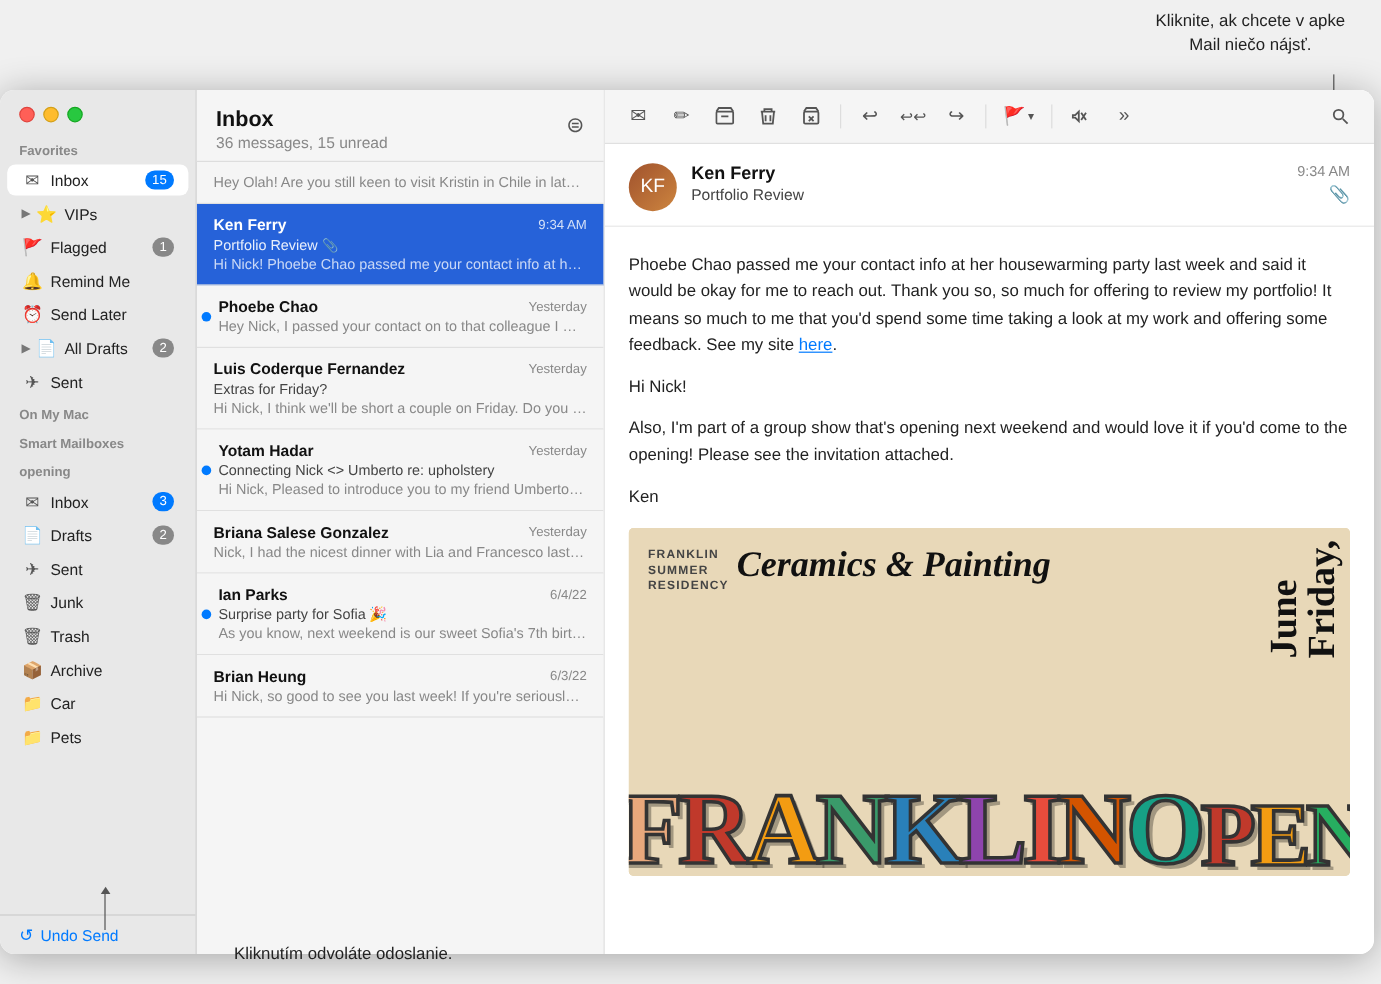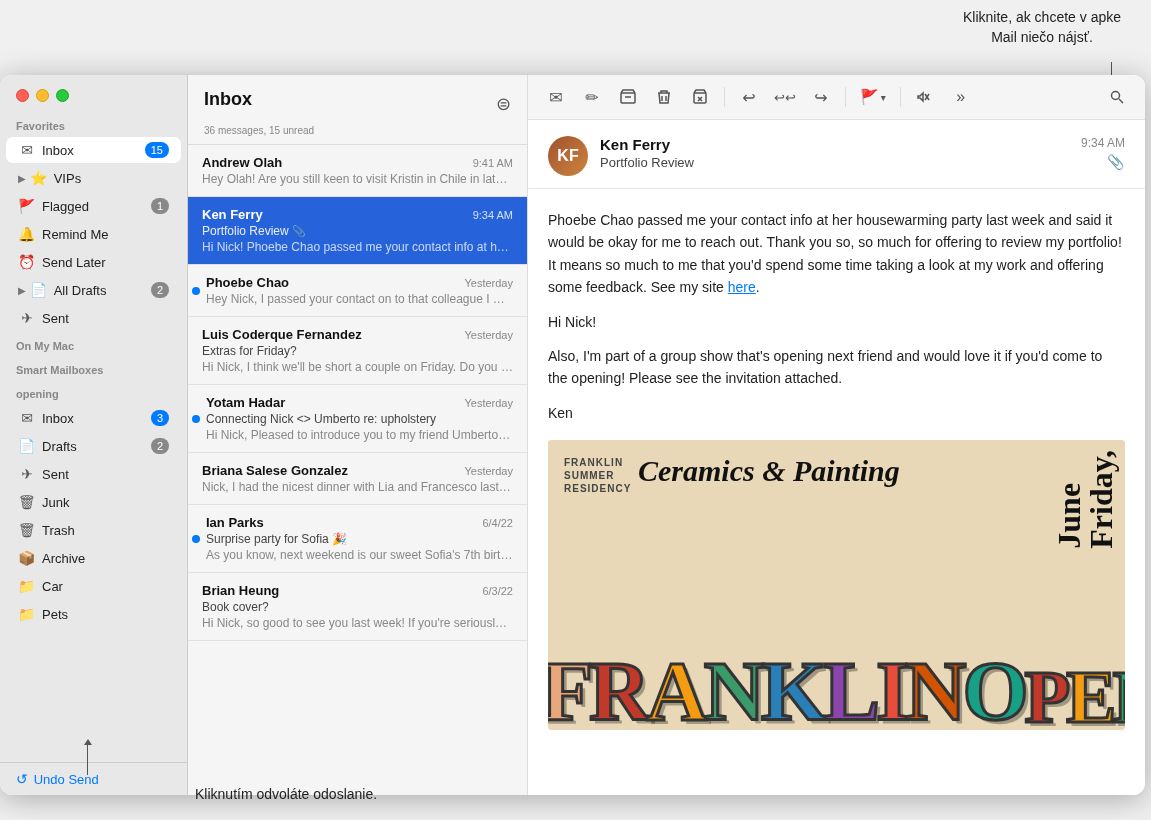--- a/index.html
+++ b/index.html
@@ -77,21 +77,21 @@
       height: 720px;
       background: #ffffff;
       border-radius: 12px;
       box-shadow: 0 4px 30px rgba(0,0,0,0.3);
       display: flex;
       overflow: hidden;
     }
 
     
     .sidebar {
-      width: 188px;
+      width: 164px;
       background: #e8e8e8;
       display: flex;
       flex-direction: column;
       border-right: 1px solid #ccc;
       overflow-y: auto;
       flex-shrink: 0;
     }
 
     
     .traffic-lights {
@@ -203,23 +203,23 @@
       display: flex;
       align-items: flex-start;
       justify-content: space-between;
     }
     .message-list-title {
       font-size: 18px;
       font-weight: 700;
       color: #111;
     }
     .message-list-subtitle {
-      font-size: 10px;
+      font-size: 13px;
       color: #888;
-      margin-top: 15px;
+      margin-top: 1px;
     }
     .message-list-filter-icon {
       font-size: 18px;
       color: #555;
       cursor: pointer;
       margin-top: 4px;
     }
 
     .message-list-body {
       overflow-y: auto;
@@ -350,21 +350,21 @@
     .sender-avatar {
       width: 40px;
       height: 40px;
       border-radius: 50%;
       background: linear-gradient(135deg, #a0522d, #cd853f);
       display: flex;
       align-items: center;
       justify-content: center;
       font-size: 16px;
       color: white;
-      font-weight: 700;
+      font-weight: 400;
       flex-shrink: 0;
     }
     .email-header-info { flex: 1; }
     .email-sender-name {
       font-size: 15px;
       font-weight: 600;
       color: #111;
     }
     .email-subject-line {
       font-size: 13px;
@@ -550,24 +550,20 @@
     <div class="message-list-header">
       <div>
         <div class="message-list-title">Inbox</div>
         <div class="message-list-subtitle">36 messages, 15 unread</div>
       </div>
       <div class="message-list-filter-icon">⊜</div>
     </div>
     <div class="message-list-body">
 
       <div class="message-item">
-        <div class="message-item-row1">
-          <span class="message-sender">Andrew Olah</span>
-          <span class="message-time">9:41 AM</span>
-        </div>
         <div class="message-preview">Hey Olah! Are you still keen to visit Kristin in Chile in late August/early September? She says she has...</div>
       </div>
 
       <div class="message-item selected">
         <div class="message-item-row1">
           <span class="message-sender">Ken Ferry</span>
           <span class="message-time">9:34 AM</span>
         </div>
         <div class="message-subject">
           <span>Portfolio Review</span>
@@ -620,21 +616,20 @@
         </div>
         <div class="message-subject">Surprise party for Sofia 🎉</div>
         <div class="message-preview">As you know, next weekend is our sweet Sofia's 7th birthday. We would love it if you could join us for a...</div>
       </div>
 
       <div class="message-item">
         <div class="message-item-row1">
           <span class="message-sender">Brian Heung</span>
           <span class="message-time">6/3/22</span>
         </div>
-        <div class="message-subject">Book cover?</div>
         <div class="message-preview">Hi Nick, so good to see you last week! If you're seriously interesting in doing the cover for my book,...</div>
       </div>
 
     </div>
   </div>
 
   <div class="email-viewer">
 
     <div class="toolbar">
       <button class="toolbar-btn" title="New Message">✉</button>
@@ -696,21 +691,21 @@
         <div class="email-attachment-icon">📎</div>
       </div>
     </div>
 
     <div class="email-body">
       <div class="email-body-text">
         <p>
           Phoebe Chao passed me your contact info at her housewarming party last week and said it would be okay for me to reach out. Thank you so, so much for offering to review my portfolio! It means so much to me that you'd spend some time taking a look at my work and offering some feedback. See my site <a class="email-link">here</a>.
         </p>
         <p>Hi Nick!</p>
-        <p>Also, I'm part of a group show that's opening next friend and would love it if you'd come to the opening! Please see the invitation attached.</p>
+        <p>Also, I'm part of a group show that's opening next weekend and would love it if you'd come to the opening! Please see the invitation attached.</p>
         <p>Ken</p>
       </div>
 
       <div class="email-poster">
 
         <div style="position:absolute; inset:0; background: #e8d8b8;"></div>
 
         <div class="poster-text-left" style="white-space:pre; font-size:10px; font-weight:700; color:#444; letter-spacing:1px; z-index:2;">FRANKLIN
 SUMMER
 RESIDENCY</div>

